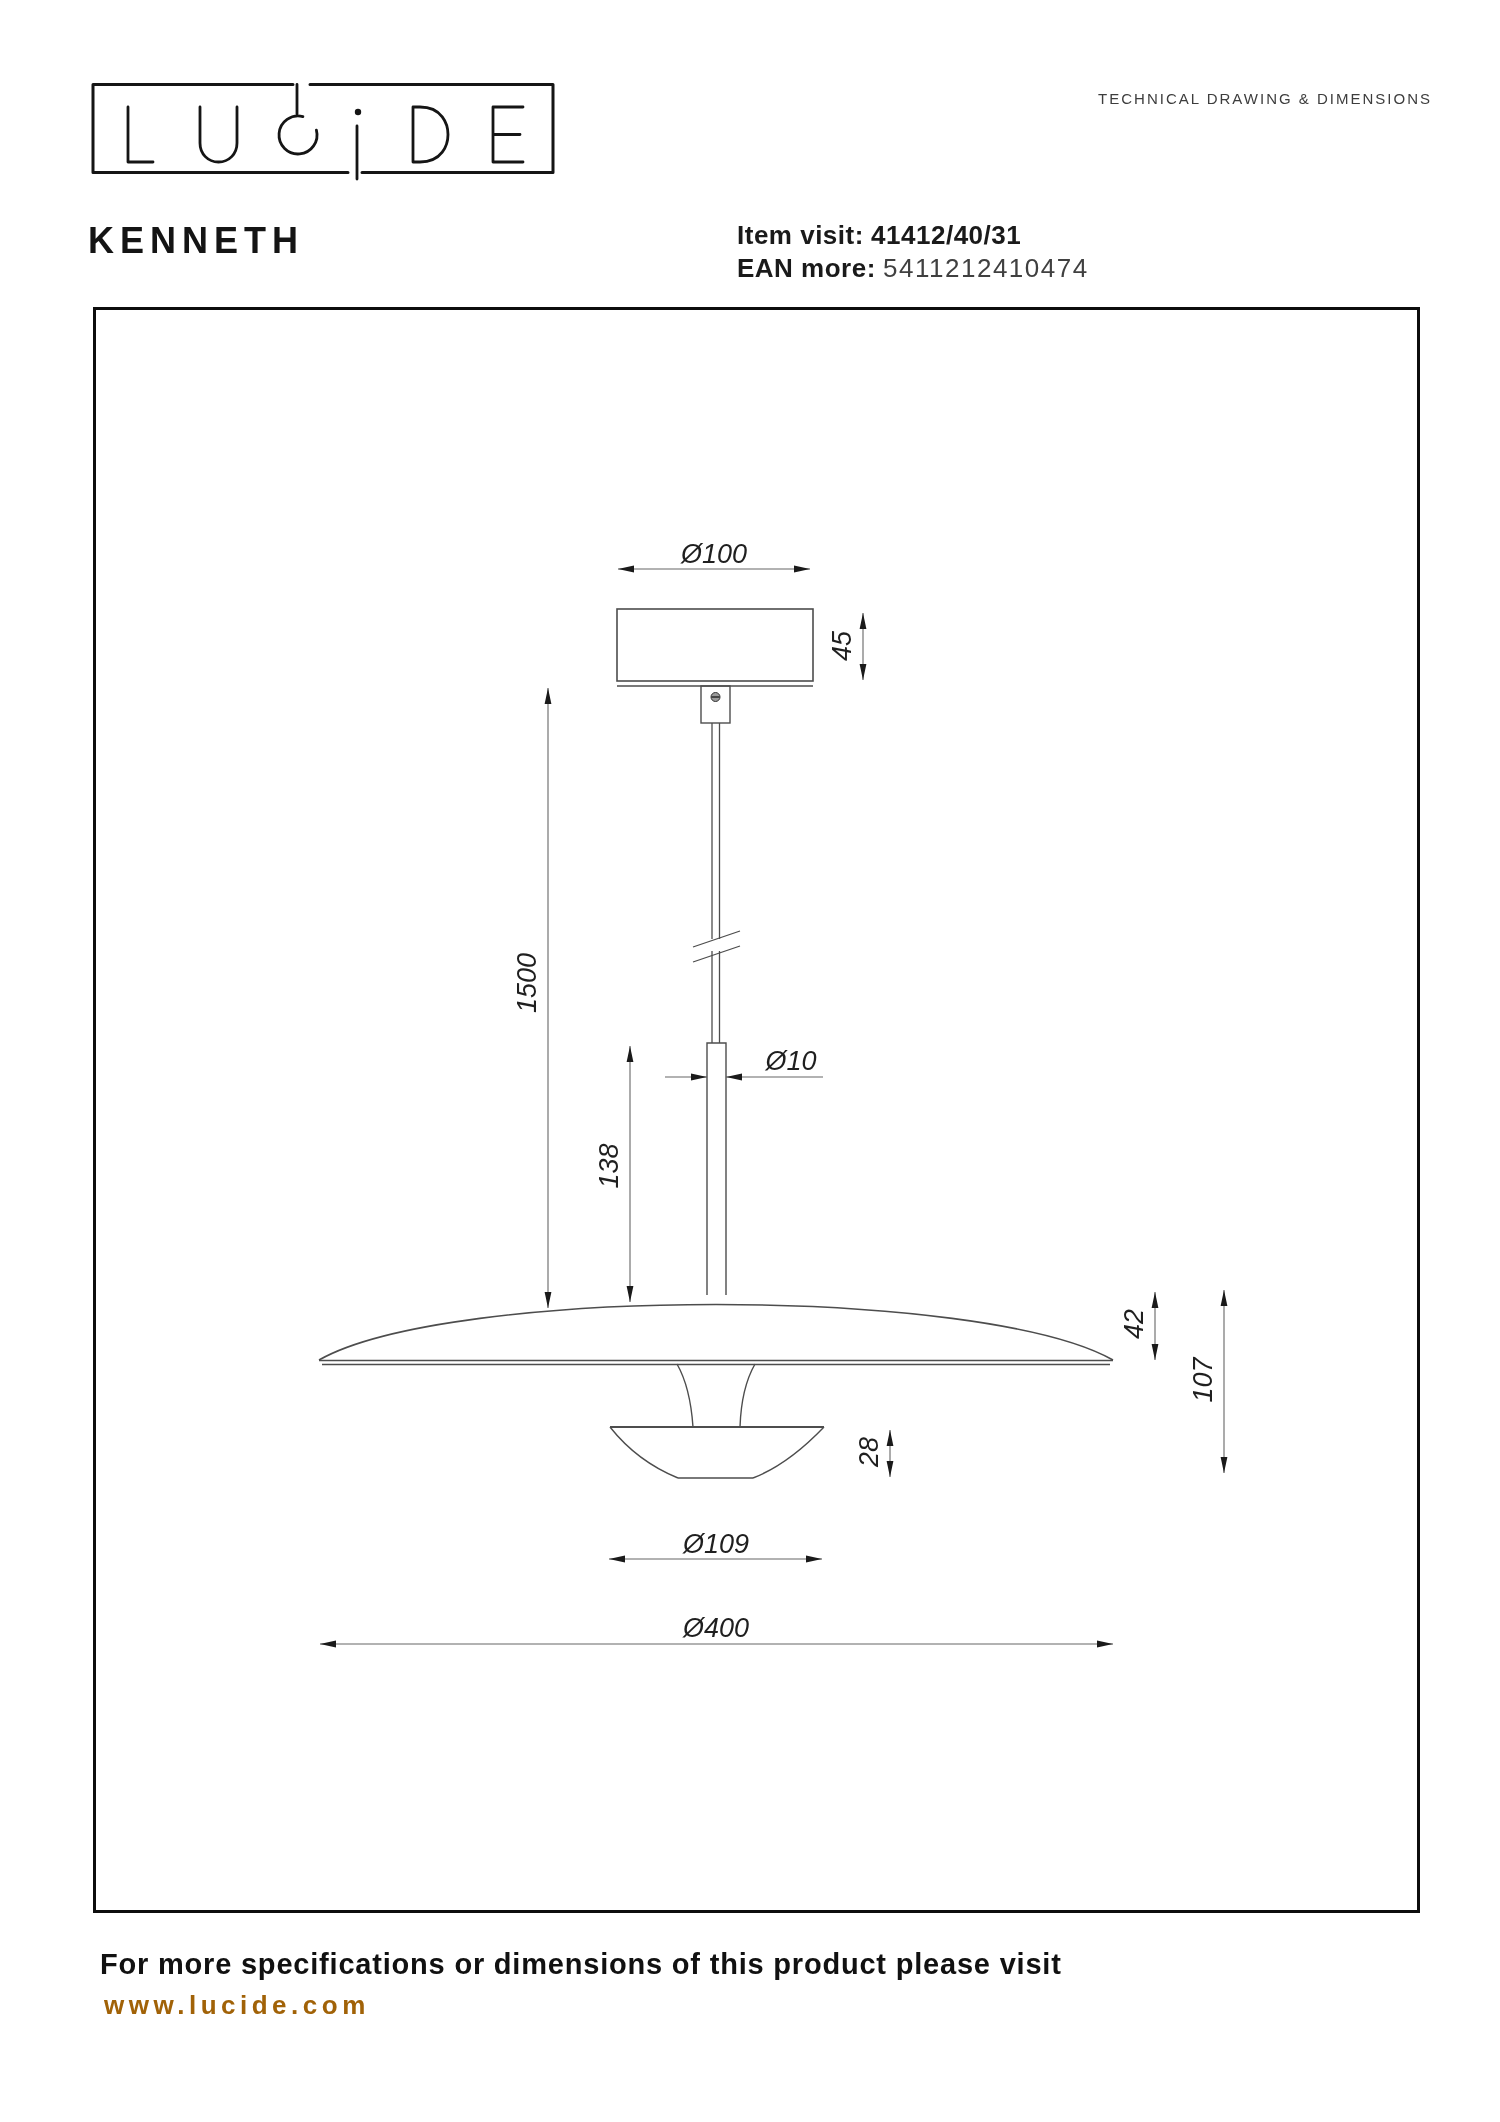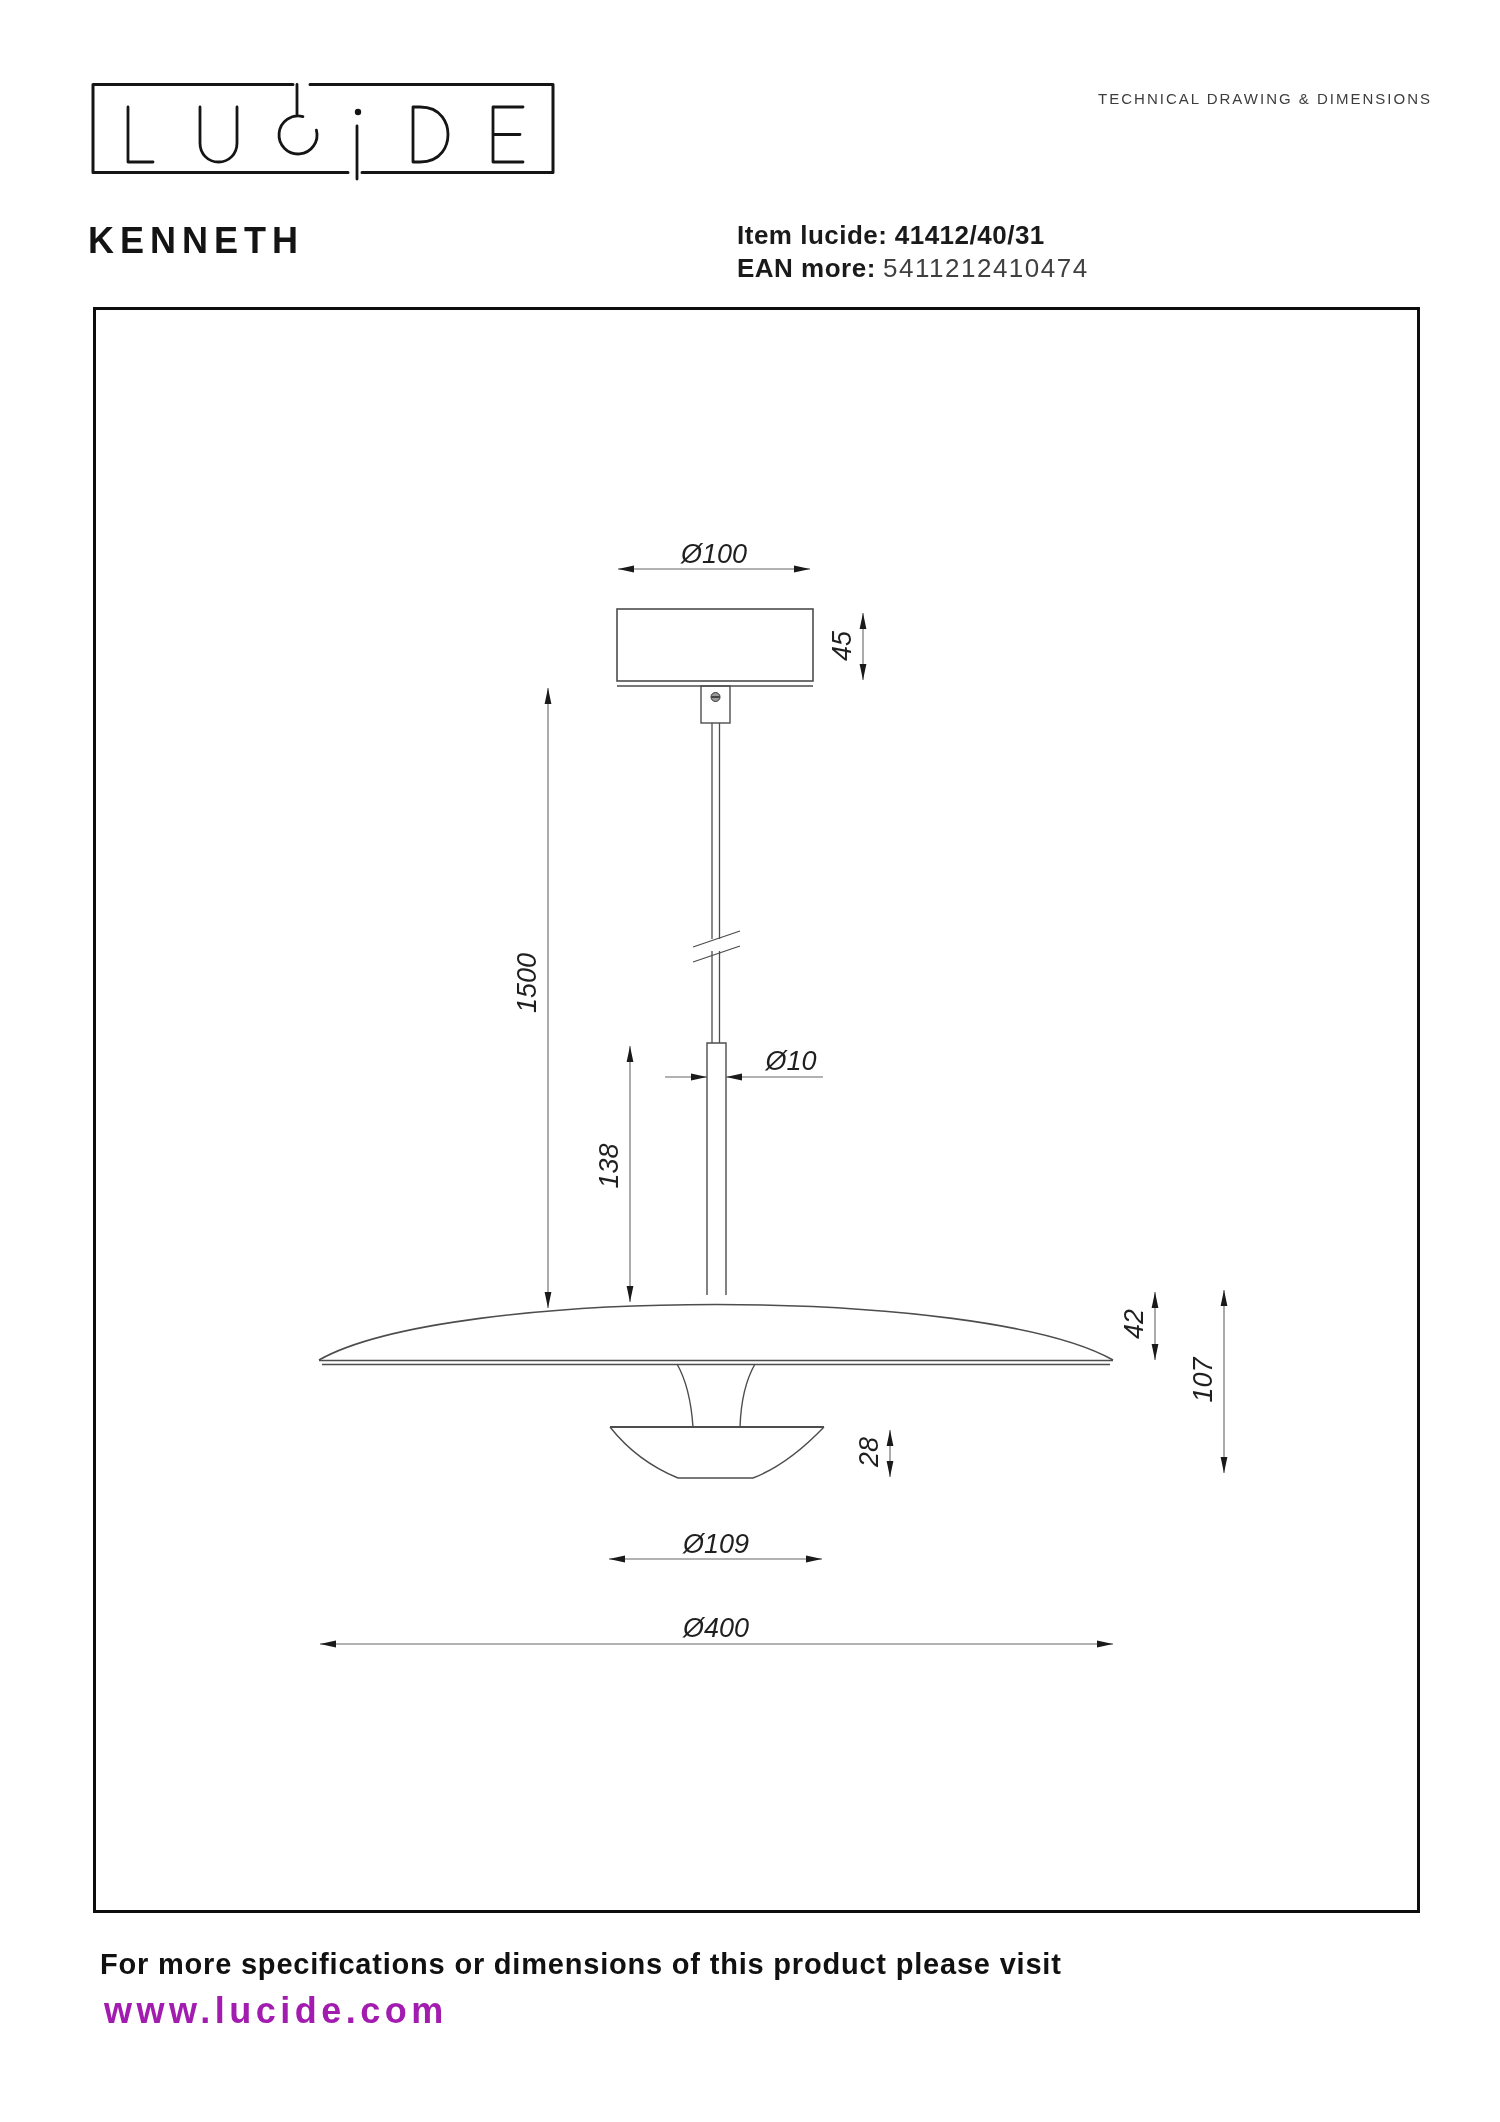--- a/index.html
+++ b/index.html
@@ -18,21 +18,21 @@
   .item-block{left:737px;top:219px;font-size:26px;line-height:33px;color:#1a1a1a;white-space:nowrap;}
   .item-block .b{font-weight:700;letter-spacing:0.5px;}
   .item-block .ean-val{font-weight:400;color:#404040;letter-spacing:1.5px;}
   .frame{
     left:93px;top:307px;width:1321px;height:1600px;border:3px solid #0d0d0d;background:#fff;
   }
   .footer-note{
     left:100px;top:1948px;font-size:29px;font-weight:700;letter-spacing:0.8px;color:#111;white-space:nowrap;
   }
   .footer-site{
-    left:104px;top:1990px;font-size:36px;font-weight:700;letter-spacing:4.5px;color:#a21caf;white-space:nowrap;
+    left:104px;top:1990px;font-size:26px;font-weight:700;letter-spacing:4.5px;color:#a16207;white-space:nowrap;
   }
   svg text{font-family:"Liberation Sans",sans-serif;}
   .dimtxt{font-size:27px;font-style:italic;fill:#1f1f1f;}
 </style>
 </head>
 <body>
 
 <svg class="abs" style="left:90px;top:83px;" width="470" height="105" viewBox="0 0 470 105" role="img" aria-label="LUCIDE">
   <g fill="none" stroke="#151515" stroke-width="3" stroke-linecap="round" stroke-linejoin="round">
 
@@ -57,21 +57,21 @@
 
   <circle cx="268" cy="29" r="3.2" fill="#151515"></circle>
 </svg>
 
 <div class="abs doc-title">TECHNICAL DRAWING &amp; DIMENSIONS</div>
 
 <div class="abs product-name">KENNETH</div>
 
 <div class="abs item-block">
   <div>
-    <span class="b">Item lucide:</span>
+    <span class="b">Item visit:</span>
     <span class="b">41412/40/31</span>
   </div>
   <div>
     <span class="b">EAN more:</span>
     <span class="ean-val">5411212410474</span>
   </div>
 </div>
 
 <div class="abs frame"></div>
 

